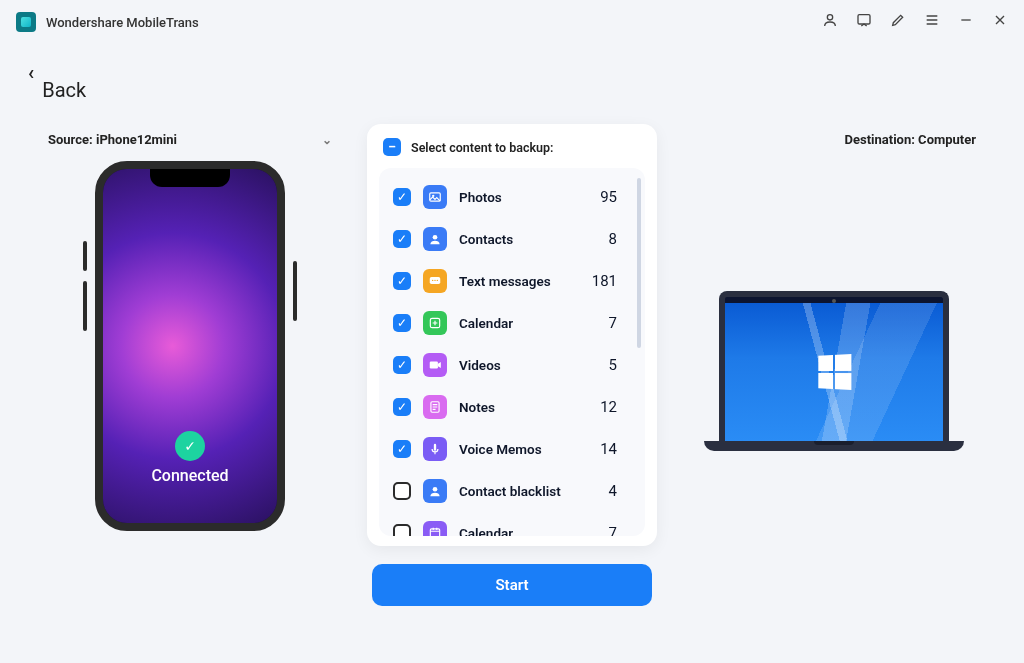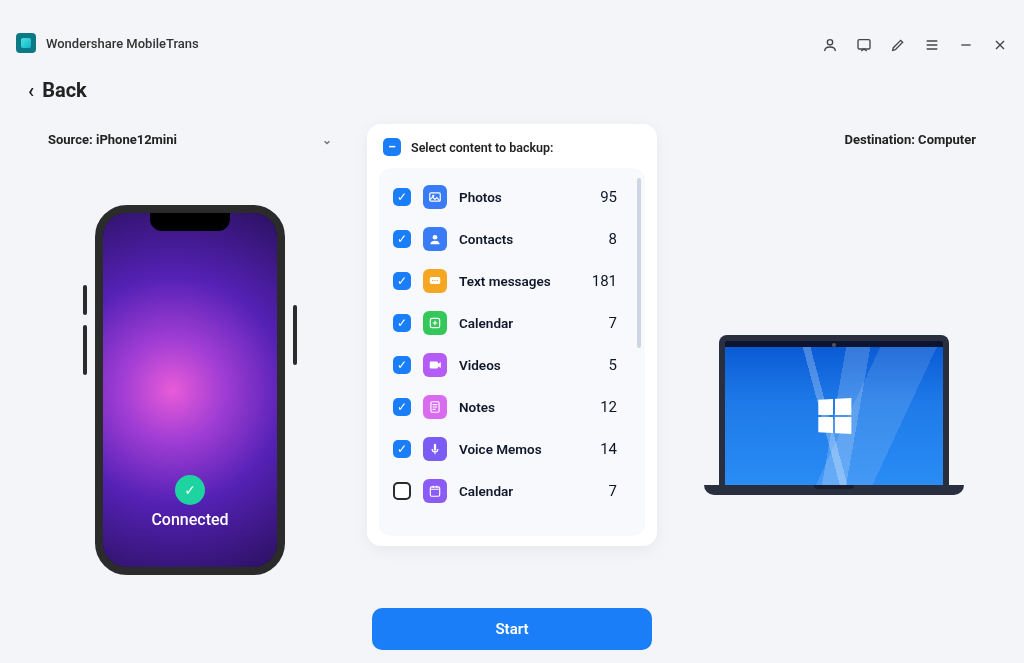--- a/index.html
+++ b/index.html
@@ -1,34 +1,34 @@
 <!DOCTYPE html>
 <html><head>
 <meta charset="utf-8">
 <style>
 * { margin: 0; padding: 0; box-sizing: border-box; font-family: -apple-system, BlinkMacSystemFont, "Segoe UI", Roboto, sans-serif; }
 body { background: #f3f5f9; width: 1024px; height: 663px; overflow: hidden; }
 
 
-.titlebar { display: flex; align-items: flex-end; justify-content: space-between; padding: 19px 16px; height: 36px; margin-top: 34px; }
+.titlebar { display: flex; align-items: flex-start; justify-content: space-between; padding: 12px 16px; height: 36px; }
 .titlebar-left { display: flex; align-items: center; gap: 10px; }
 .app-logo { width: 20px; height: 20px; background: #0c7a86; border-radius: 4px; display: flex; align-items: center; justify-content: center; }
 .app-logo-inner { width: 10px; height: 10px; background: linear-gradient(135deg,#4de0e0,#0fb5c9); border-radius: 2px; }
 .app-title { font-size: 13px; color: #333; font-weight: 500; }
 .titlebar-right { display: flex; align-items: center; gap: 18px; }
 .tb-icon { width: 16px; height: 16px; color: #444; cursor: pointer; display: flex; align-items: center; justify-content: center; }
 
 
 .back-row { display: flex; align-items: center; gap: 8px; padding: 6px 28px 10px; cursor: pointer; }
 .back-chev { font-size: 20px; color: #222; font-weight: 600; }
-.back-text { font-size: 20px; color: #222; font-weight: 700; }
+.back-text { font-size: 20px; color: #222; font-weight: 400; margin-top: 36px; }
 
 
 .main { display: flex; padding: 20px 40px 0; gap: 0; justify-content: space-between; align-items: flex-start; }
-.col { display: flex; flex-direction: column; align-items: center; gap: 44px; }
+.col { display: flex; flex-direction: column; align-items: center; }
 .col.left { width: 300px; }
 .col.center { width: 300px; }
 .col.right { width: 300px; }
 
 
 .device-header { display: flex; align-items: center; width: 100%; font-size: 13px; color: #222; font-weight: 700; padding: 0 8px 14px; }
 .device-header.left { justify-content: space-between; }
 .device-header.right { justify-content: flex-end; padding-left: 24px; }
 .chev-down { color: #777; font-size: 12px; }
 
@@ -231,20 +231,31 @@
                 <svg viewBox="0 0 24 24" fill="#fff">
                   <rect x="10" y="3" width="4" height="12" rx="2"></rect>
                   <path d="M7 12a5 5 0 0010 0M12 17v4" fill="none" stroke="#fff" stroke-width="2"></path>
                 </svg>
               </div>
               <div class="itlabel">Voice Memos</div>
               <div class="itcount">14</div>
             </div>
             <div class="item">
               <div class="chk off"></div>
+              <div class="iticon" style="background:#3a7bf6">
+                <svg viewBox="0 0 24 24" fill="#fff">
+                  <circle cx="12" cy="9" r="4"></circle>
+                  <path d="M4 21c0-4 4-6 8-6s8 2 8 6"></path>
+                </svg>
+              </div>
+              <div class="itlabel">Contact blacklist</div>
+              <div class="itcount">4</div>
+            </div>
+            <div class="item">
+              <div class="chk off"></div>
               <div class="iticon" style="background:#8a5cf5">
                 <svg viewBox="0 0 24 24" fill="#fff">
                   <rect x="4" y="5" width="16" height="16" rx="2" fill="none" stroke="#fff" stroke-width="2"></rect>
                   <path d="M4 9h16M9 3v4M15 3v4" stroke="#fff" stroke-width="2"></path>
                 </svg>
               </div>
               <div class="itlabel">Calendar</div>
               <div class="itcount">7</div>
             </div>
           </div>

